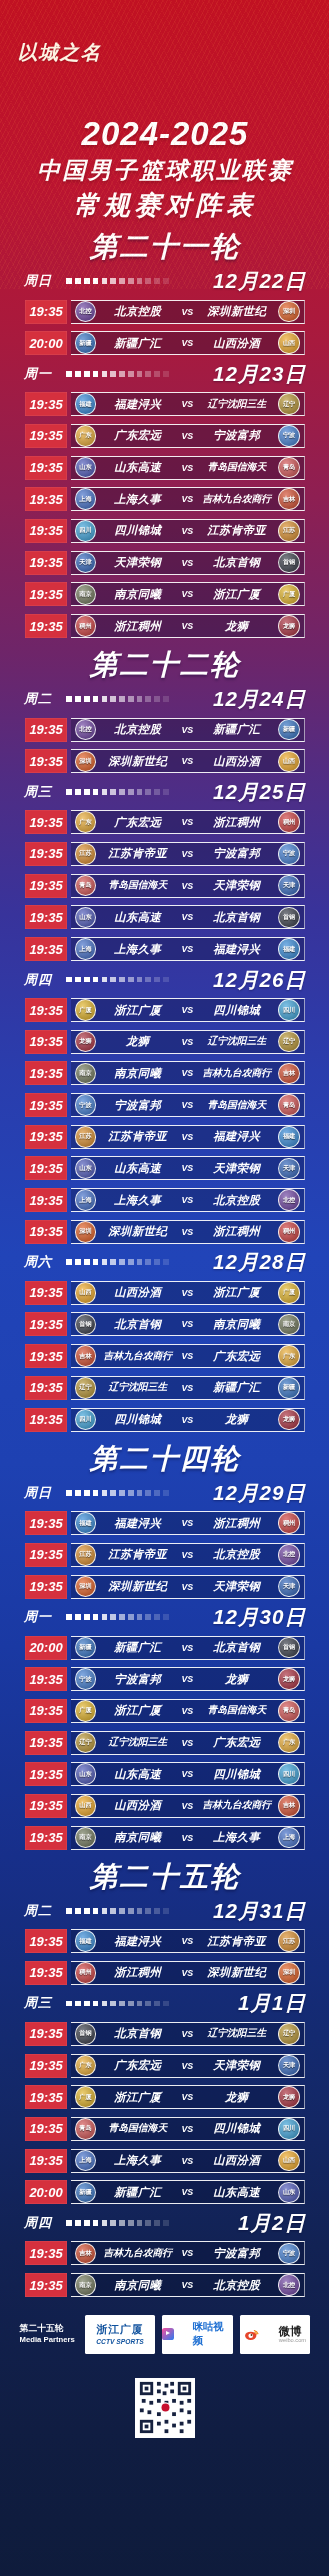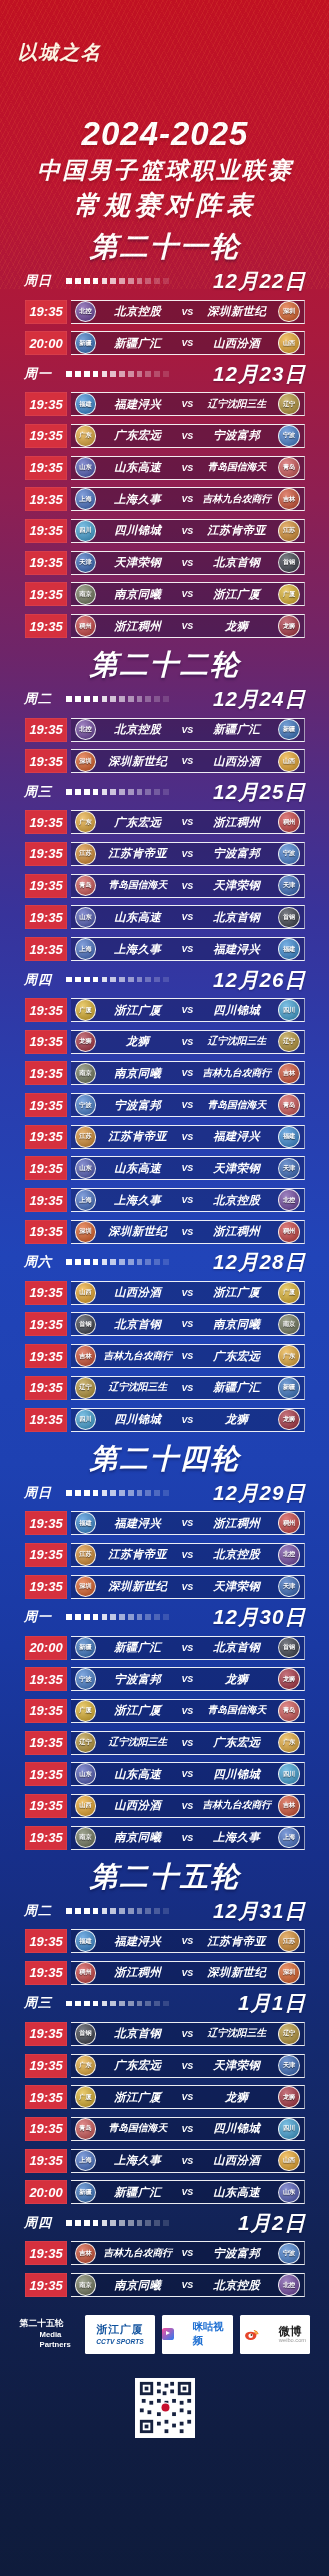--- a/index.html
+++ b/index.html
@@ -89,21 +89,21 @@
     margin:6.2px 26px 0;
     font-size:10.8px;font-weight:bold;font-style:italic;
     letter-spacing:0.5px;
   }
   .partners{
     display:flex;align-items:center;
     margin:17.5px 19.6px 0;gap:7.2px;
   }
   .partners-label{width:58px;flex-shrink:0;font-weight:bold;line-height:1.3;}
   .partners-label .cn{font-size:8.8px;}
-  .partners-label .en{font-size:7.7px;margin-left:20px;}
+  .partners-label .en{font-size:7.7px;}
   .partner-box{
     flex:1;height:39px;background:#fff;border-radius:1.5px;
     display:flex;flex-direction:column;align-items:center;justify-content:center;
     color:#10529e;overflow:hidden;
   }
   .partner-box .row{display:flex;align-items:center;gap:19px;}
   .cctv-name{font-size:10.8px;font-weight:bold;letter-spacing:1px;}
   .cctv-sub{font-size:6.7px;font-weight:bold;font-style:italic;margin-top:1.5px;}
   .migu-icon{
     width:11.3px;height:11.3px;border-radius:2.6px;

